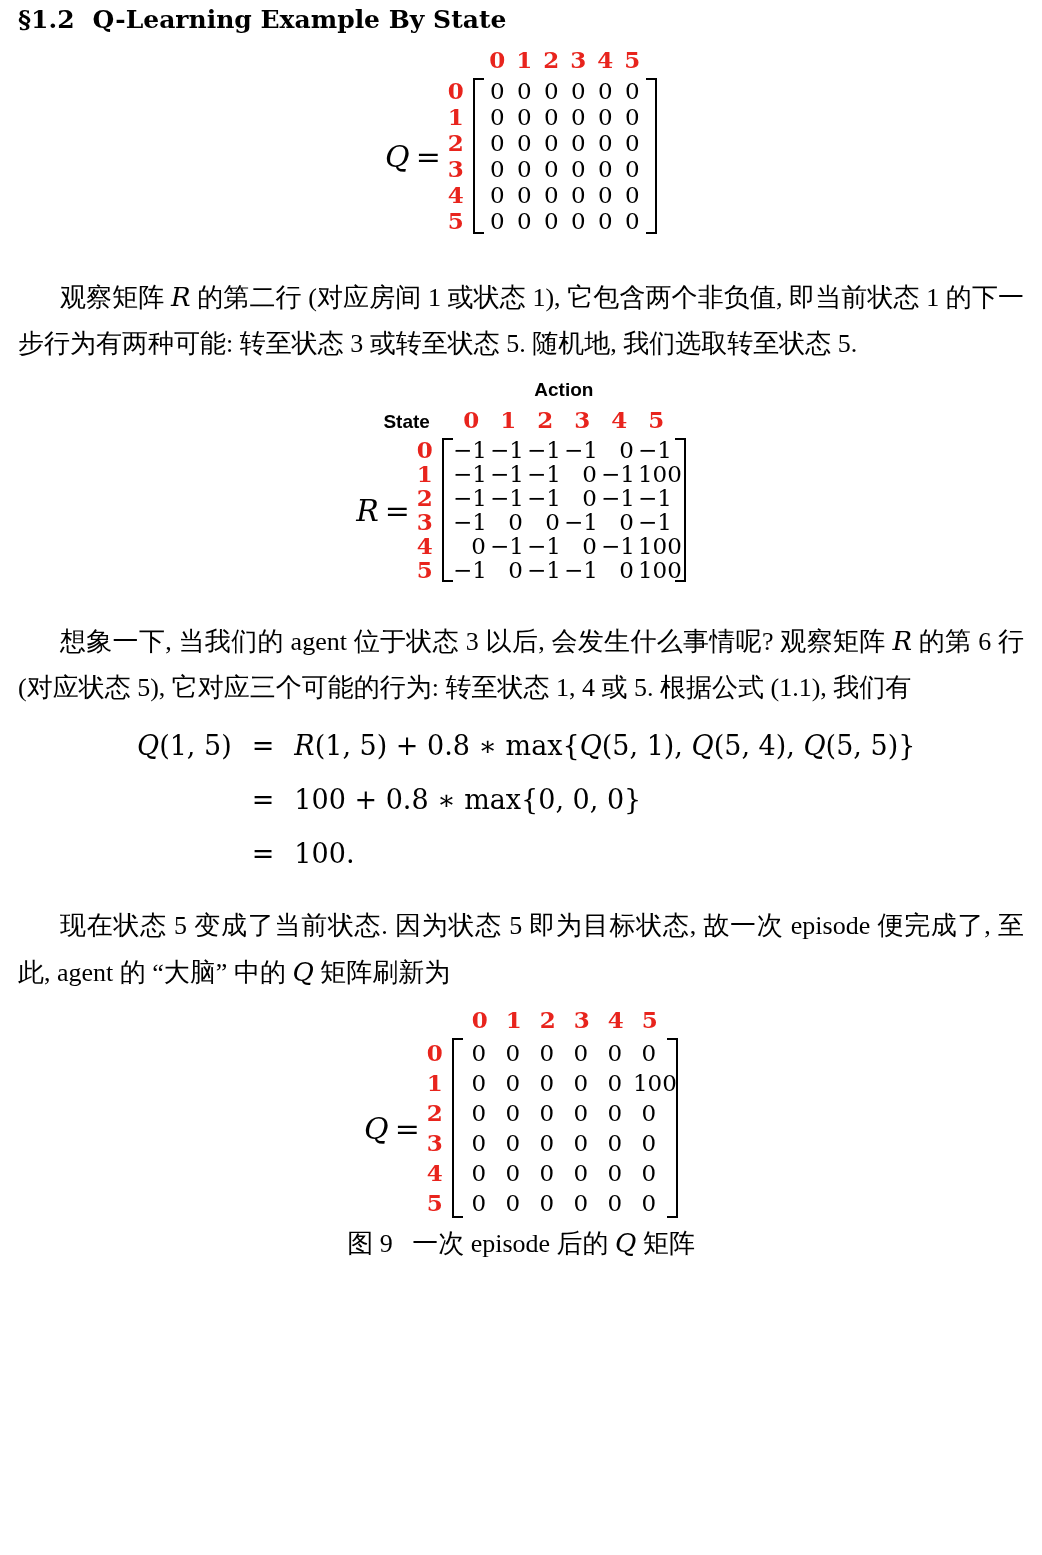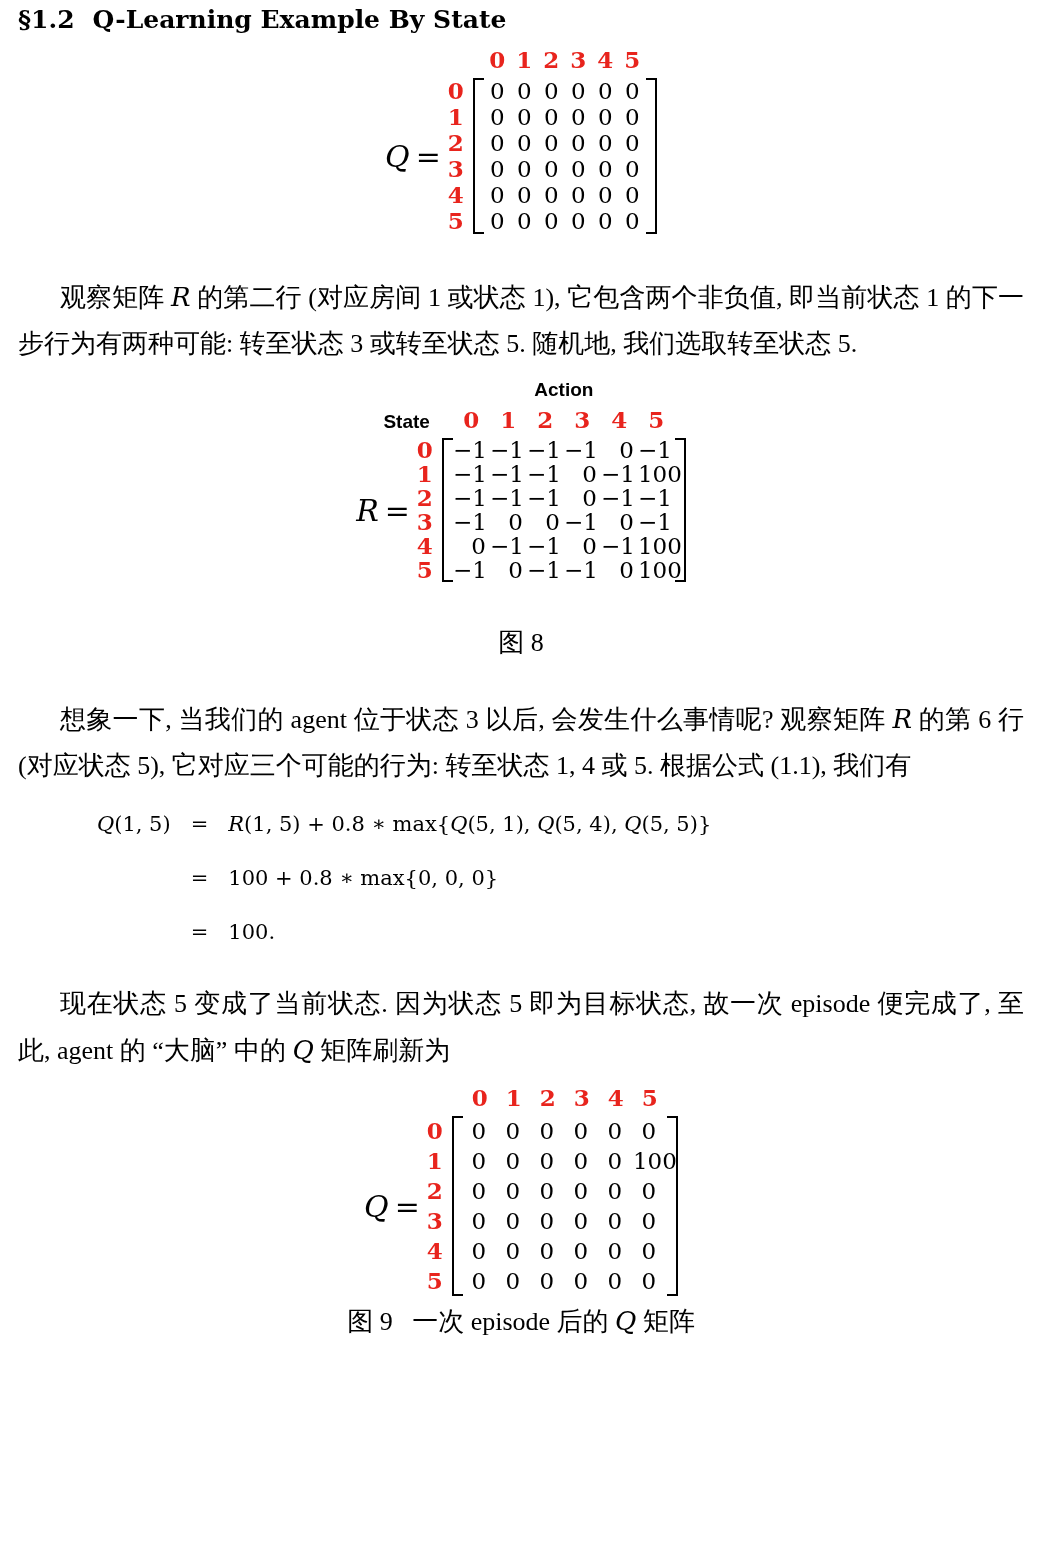--- a/index.html
+++ b/index.html
@@ -81,23 +81,23 @@
   .fig8-matrix { --cw: 37px; --rh: 24px; }
   .fig9-matrix { --cw: 34px; --rh: 30px; }
   .fig9-matrix .mx-cell { text-align: center; padding-right: 2px; }
 
   
   .caption { text-align: center; font-size: 26px; line-height: 34px; }
 
   
   .eqn {
     display: grid; grid-template-columns: auto auto auto;
-    justify-content: start; margin-left: 79px;
+    justify-content: start; margin-left: 119px;
     column-gap: 20px; row-gap: 17px;
-    font-size: 21px; line-height: 34px;
+    font-size: 27px; line-height: 34px;
     font-family: "DejaVu Serif", serif;
     gap: 20px;
   }
   .eq-lhs { text-align: right; }
   .eq-sign { text-align: center; }
   .eq-rhs { text-align: left; white-space: nowrap; }
 </style>
 </head>
 <body>
 
@@ -226,21 +226,20 @@
         <div class="mx-cell" style="grid-area: 8 / 4;">−1</div>
         <div class="mx-cell" style="grid-area: 8 / 5;">0</div>
         <div class="mx-cell" style="grid-area: 8 / 6;">−1</div>
         <div class="mx-cell" style="grid-area: 8 / 7;">−1</div>
         <div class="mx-cell" style="grid-area: 8 / 8;">0</div>
         <div class="mx-cell" style="grid-area: 8 / 9;">100</div>
         <div class="mx-br" style="grid-area: 3 / 10 / span 6;"></div>
       </div>
   </figure>
 
-  <div class="caption" id="cap8"><span>图 8</span></div>
 
   <p class="para" id="p4"><span>想象一下, 当我们的 agent 位于状态 3 以后, 会发生什么事情呢? 观察矩阵 </span><span class="mi">R</span><span> 的第 6 行 (对应状态 5), 它对应三个可能的行为: 转至状态 1, 4 或 5. 根据公式 (1.1), 我们有</span></p>
 
   <div class="eqn" id="eqn">
       <div class="eq-lhs"><span class="mi">Q</span><span>(1, 5)</span></div>
       <div class="eq-sign">=</div>
       <div class="eq-rhs"><span class="mi">R</span><span>(1, 5) + 0.8 ∗ max{</span><span class="mi">Q</span><span>(5, 1), </span><span class="mi">Q</span><span>(5, 4), </span><span class="mi">Q</span><span>(5, 5)}</span></div>
       <div class="eq-lhs"></div>
       <div class="eq-sign">=</div>
       <div class="eq-rhs"><span>100 + 0.8 ∗ max{0, 0, 0}</span></div>

